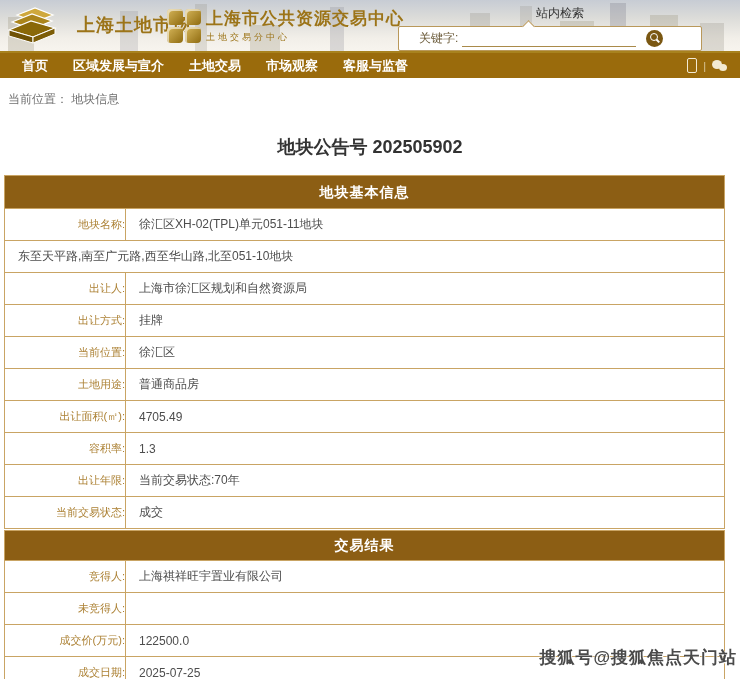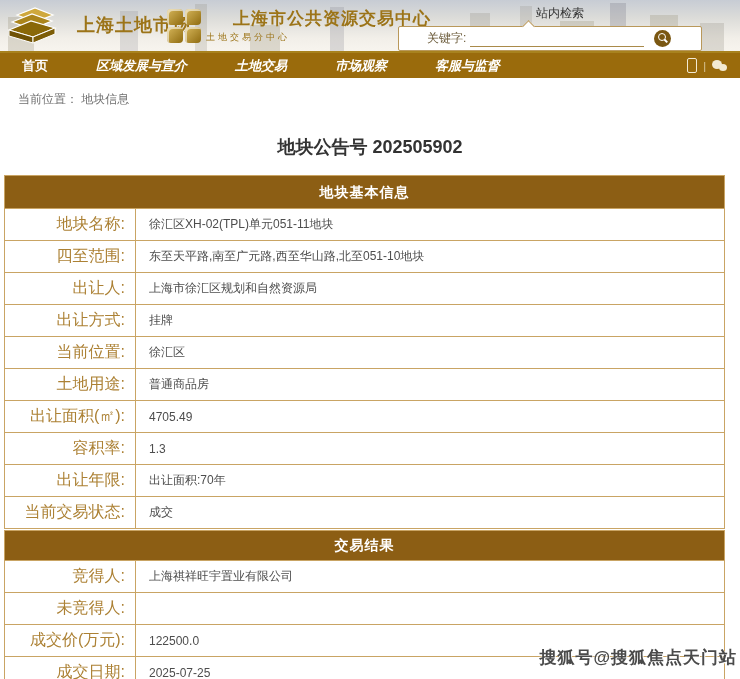--- a/index.html
+++ b/index.html
@@ -27,35 +27,35 @@
   .skyline .b9{left:650px;width:28px;height:36px;}
   .skyline .b10{left:700px;width:24px;height:28px;background:rgba(140,135,125,0.25);}
   .skyline .b11{left:195px;width:12px;height:47px;background:rgba(135,130,120,0.22);}
   .skyline .b12{left:520px;width:12px;height:45px;background:rgba(135,130,120,0.2);}
 
   .logo-wrap{position:absolute;left:5px;top:6px;display:flex;align-items:center;gap:18px;}
   .site-name{font-size:18px;font-weight:bold;color:#9c7418;letter-spacing:1px;}
   .center-wrap{position:absolute;left:167px;top:7px;display:flex;align-items:flex-start;gap:5px;}
   .squares{display:grid;grid-template-columns:16px 16px;grid-template-rows:16px 16px;gap:2px;margin-top:2px;}
   .squares span{border-radius:4px;background:linear-gradient(135deg,#d8b85c,#8f6b10);box-shadow:inset 2px 2px 0 rgba(255,255,255,0.55);}
-  .center-text .center-name{font-size:17px;font-weight:bold;color:#9c7418;letter-spacing:1px;margin-left:27px;}
+  .center-text .center-name{font-size:17px;font-weight:bold;color:#9c7418;letter-spacing:1px;}
   .center-text .center-sub{font-size:9px;color:#9c7418;letter-spacing:3px;margin-top:1px;}
 
   .search-tab{position:absolute;left:536px;top:5px;font-size:12px;color:#333;}
   .search-box{
     position:absolute;left:398px;top:26px;width:302px;height:23px;
     background:#fff;border:1px solid #b9985a;border-radius:2px;
     display:flex;align-items:center;
   }
   .search-notch{
     position:absolute;left:524px;top:22px;width:8px;height:8px;background:#fff;
     border-left:1px solid #b9985a;border-top:1px solid #b9985a;
     transform:rotate(45deg);z-index:2;
   }
-  .kw-label{font-size:12px;color:#6b5b3a;margin-left:28px;white-space:nowrap;}
+  .kw-label{font-size:12px;color:#6b5b3a;margin-left:20px;white-space:nowrap;}
   .kw-input{
     border:none;outline:none;border-bottom:1px solid #a98a4a;background:transparent;
     width:170px;height:14px;margin-left:4px;font-size:12px;color:#333;
   }
   .search-btn{
     width:17px;height:17px;border-radius:50%;background:#7a5712;border:none;
     margin-left:10px;position:relative;cursor:pointer;padding:0;
   }
   .search-btn .lens{
     position:absolute;left:4px;top:3px;width:6px;height:6px;border:1.5px solid #fff;border-radius:50%;
@@ -64,46 +64,46 @@
     position:absolute;left:10px;top:10px;width:4px;height:1.5px;background:#fff;transform:rotate(45deg);
   }
 
   
   .navbar{
     height:25px;background:#9a6b0c;display:flex;align-items:center;
     color:#fff;position:relative;
   }
   .nav-item{font-size:13px;font-weight:bold;color:#fff;cursor:pointer;white-space:nowrap;}
   .nav-item:nth-child(1){margin-left:22px;}
-  .nav-item + .nav-item{margin-left:48px;font-style:italic;}
+  .nav-item + .nav-item{margin-left:25px;}
   .nav-icons{position:absolute;right:12px;top:0;height:25px;display:flex;align-items:center;gap:6px;}
   .phone-icon{width:8px;height:13px;border:1px solid #f3ead2;border-radius:2px;}
   .nav-sep{color:#f3ead2;font-size:11px;opacity:.7;}
   .wechat-icon{position:relative;width:16px;height:14px;}
   .wechat-icon i{position:absolute;background:#f3ead2;border-radius:50%;}
   .wechat-icon .c1{left:0;top:1px;width:10px;height:9px;}
   .wechat-icon .c2{left:7px;top:5px;width:8px;height:7px;}
 
   
-  .breadcrumb{margin:13px 0 0 18px;font-size:12px;color:#707070;}
+  .breadcrumb{margin:13px 0 0 8px;font-size:12px;color:#707070;}
   .page-title{margin-top:27px;text-align:center;font-size:18px;font-weight:bold;color:#333;}
 
   
   .tbl{margin:16px 15px 0 4px;border:1px solid #c9a464;}
   .tbl2{margin-top:1px;}
   .section-header{
     background:#8c5e14;color:#fff;font-weight:bold;font-size:14px;
     text-align:center;height:32px;line-height:32px;letter-spacing:1px;
   }
   .tbl2 .section-header{height:29px;line-height:29px;}
   .trow{display:flex;height:31px;border-top:1px solid #c9a464;background:#fff;}
   .tlabel{
     width:120px;flex:0 0 120px;border-right:1px solid #c9a464;
     display:flex;align-items:center;justify-content:flex-end;
-    padding-right:10px;font-size:16px;color:#ac8134;white-space:nowrap;text-align:right;
+    font-size:11px;color:#ac8134;white-space:nowrap;text-align:right;
   }
   .tvalue{
     flex:1;display:flex;align-items:center;padding-left:13px;
     font-size:12px;color:#4d4d4d;white-space:nowrap;overflow:hidden;
   }
 
   
   .watermark{
     position:absolute;right:3px;top:646px;font-size:17px;font-weight:bold;
     color:#4a4a4a;text-shadow:1px 1px 0 rgba(255,255,255,0.95),-1px -1px 0 rgba(255,255,255,0.4);
@@ -191,21 +191,20 @@
 <div class="page-title">地块公告号 202505902</div>
 
 <div class="tbl">
   <div class="section-header">地块基本信息</div>
   <div>
       <div class="trow">
         <div class="tlabel">地块名称:</div>
         <div class="tvalue">徐汇区XH-02(TPL)单元051-11地块</div>
       </div>
       <div class="trow">
-        <div class="tlabel">四至范围:</div>
         <div class="tvalue">东至天平路,南至广元路,西至华山路,北至051-10地块</div>
       </div>
       <div class="trow">
         <div class="tlabel">出让人:</div>
         <div class="tvalue">上海市徐汇区规划和自然资源局</div>
       </div>
       <div class="trow">
         <div class="tlabel">出让方式:</div>
         <div class="tvalue">挂牌</div>
       </div>
@@ -220,21 +219,21 @@
       <div class="trow">
         <div class="tlabel">出让面积(㎡):</div>
         <div class="tvalue">4705.49</div>
       </div>
       <div class="trow">
         <div class="tlabel">容积率:</div>
         <div class="tvalue">1.3</div>
       </div>
       <div class="trow">
         <div class="tlabel">出让年限:</div>
-        <div class="tvalue">出让面积:70年</div>
+        <div class="tvalue">当前交易状态:70年</div>
       </div>
       <div class="trow">
         <div class="tlabel">当前交易状态:</div>
         <div class="tvalue">成交</div>
       </div>
     </div>
 </div>
 
 <div class="tbl tbl2">
   <div class="section-header">交易结果</div>

